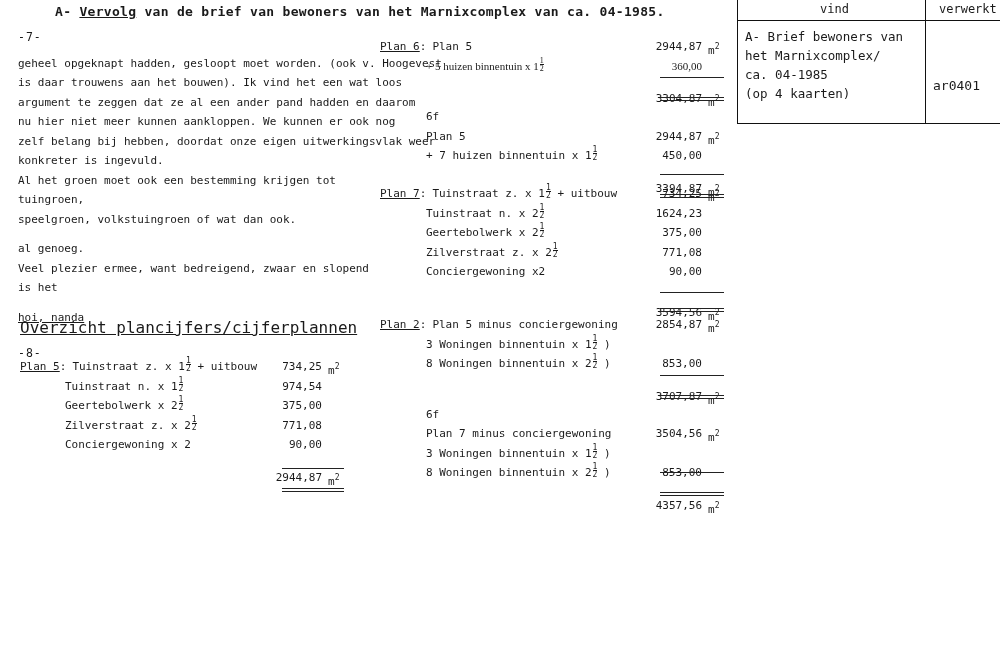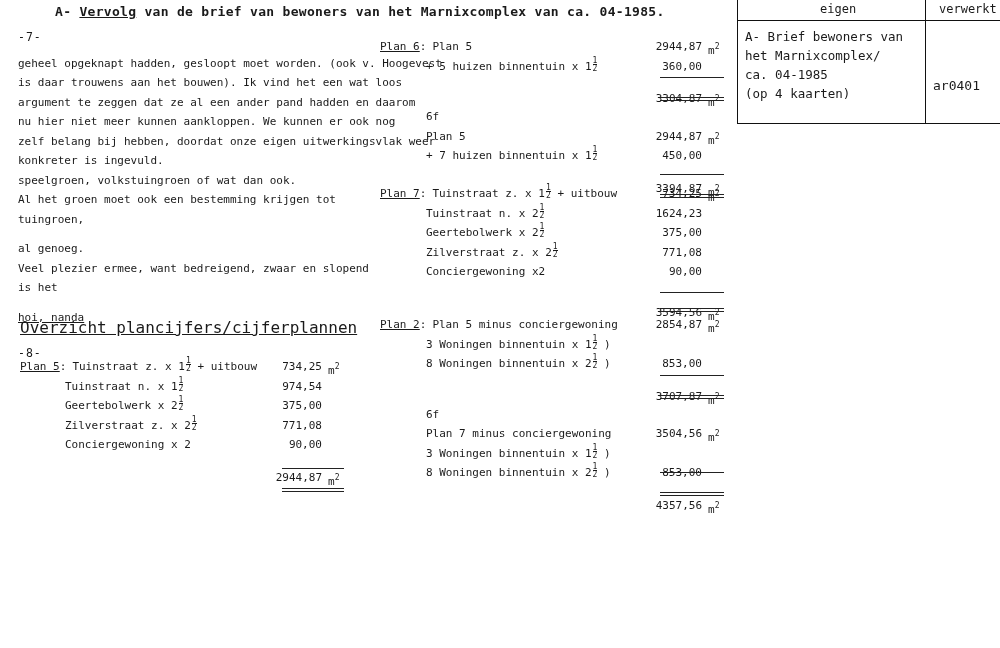--- a/index.html
+++ b/index.html
@@ -130,22 +130,22 @@
     <div class="pagemark">-7-</div>
     <div class="para">
       <div>geheel opgeknapt hadden, gesloopt moet worden. (ook v. Hoogevest</div>
       <div>is daar trouwens aan het bouwen). Ik vind het een wat loos</div>
       <div>argument te zeggen dat ze al een ander pand hadden en daarom</div>
       <div>nu hier niet meer kunnen aankloppen. We kunnen er ook nog</div>
       <div>zelf belang bij hebben, doordat onze eigen uitwerkingsvlak weer</div>
       <div>konkreter is ingevuld.</div>
     </div>
     <div>
+      <div>Al het groen moet ook een bestemming krijgen tot tuingroen,</div>
       <div>speelgroen, volkstuingroen of wat dan ook.</div>
-      <div>Al het groen moet ook een bestemming krijgen tot tuingroen,</div>
     </div>
     <div class="gap-sm"></div>
     <div>
       <div>al genoeg.</div>
       <div>Veel plezier ermee, want bedreigend, zwaar en slopend is het</div>
     </div>
     <div class="gap-sm"></div>
     <div>
       <span class="sig">hoi, nanda</span>
     </div>
@@ -194,21 +194,21 @@
 
   <div class="items" style="left:380px; top:37px; width:350px;">
     <div class="row-line">
       <span class="tag">Plan 6</span>
       <span>:</span>
       <span style="display:inline-block;width:6px;"></span>
       <span>Plan 5</span>
       <span style="position:absolute; left:260px; width:62px; text-align:right;">2944,87</span>
       <span style="position:absolute; left:328px;"><span>m</span><span class="sup">2</span></span>
     </div>
-    <div class="row-line" style="padding-left:46px;">
+    <div class="row-line" style="padding-left:46px;font-family:Liberation Serif, serif;">
       <span><span>+ 5 huizen binnentuin x 1</span><span class="frac"><i>1</i><i class="den">2</i></span></span>
       <span style="position:absolute; left:260px; width:62px; text-align:right;">360,00</span>
     </div>
     <div class="rule" style="left:280px; top:40px; width:64px;"></div>
     <div class="row-line" style="margin-top:13px;">
       <span style="position:absolute; left:260px; width:62px; text-align:right;">3304,87</span>
       <span style="position:absolute; left:328px;"><span>m</span><span class="sup">2</span></span>
     </div>
     <div class="rule" style="left:280px; top:60px; width:64px;"></div>
     <div class="rule" style="left:280px; top:63px; width:64px;"></div>
@@ -317,21 +317,21 @@
   </div>
 
   <div>
 
     <div class="vline" style="left:737px; top:0px; height:124px;"></div>
     <div class="vline" style="left:925px; top:0px; height:124px;"></div>
 
     <div class="hline" style="left:737px; top:20px; width:263px;"></div>
     <div class="hline" style="left:737px; top:123px; width:263px;"></div>
 
-    <div class="hdr-cell" style="left:820px; top:2px;">eigen</div>
+    <div class="hdr-cell" style="left:820px; top:2px;">vind</div>
     <div class="hdr-cell" style="left:939px; top:2px;text-align:center;">verwerkt</div>
 
     <div class="note-text" style="left:745px; top:27px;">
       <div>A- Brief bewoners van</div>
       <div>het Marnixcomplex/</div>
       <div>ca. 04-1985</div>
       <div>(op 4 kaarten)</div>
     </div>
 
     <div class="code-text" style="left:933px; top:78px;">ar0401</div>

